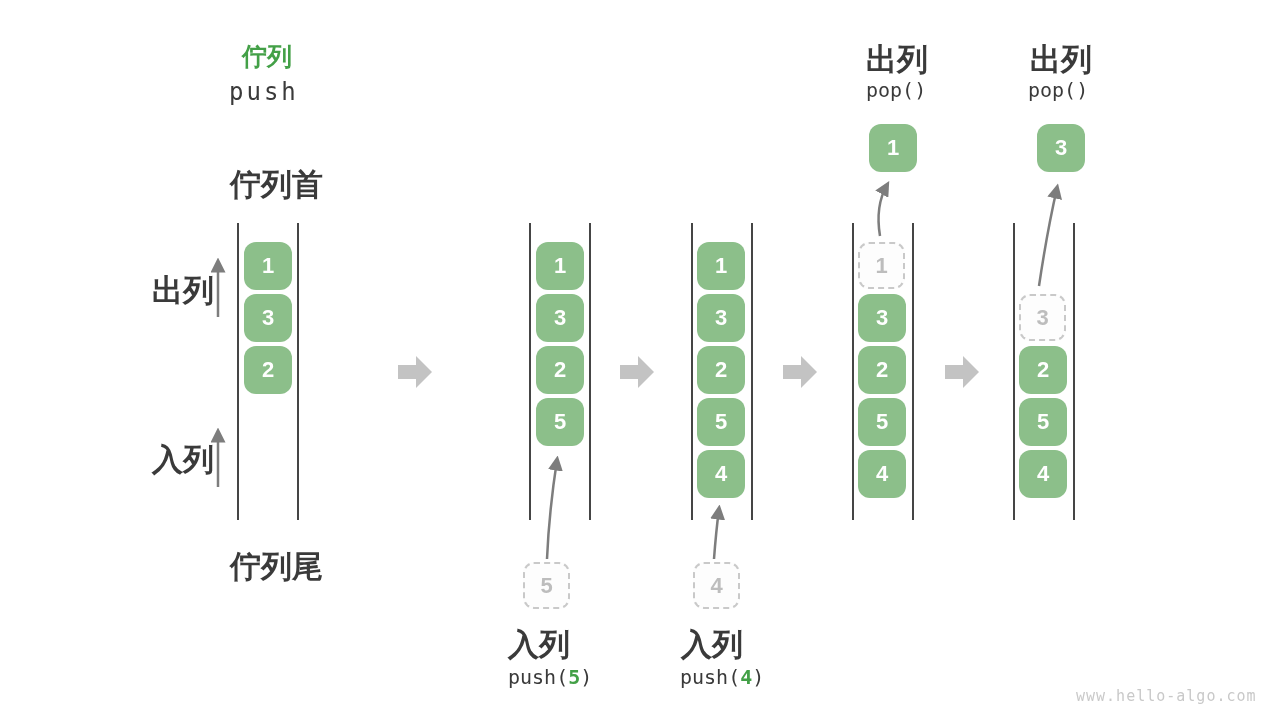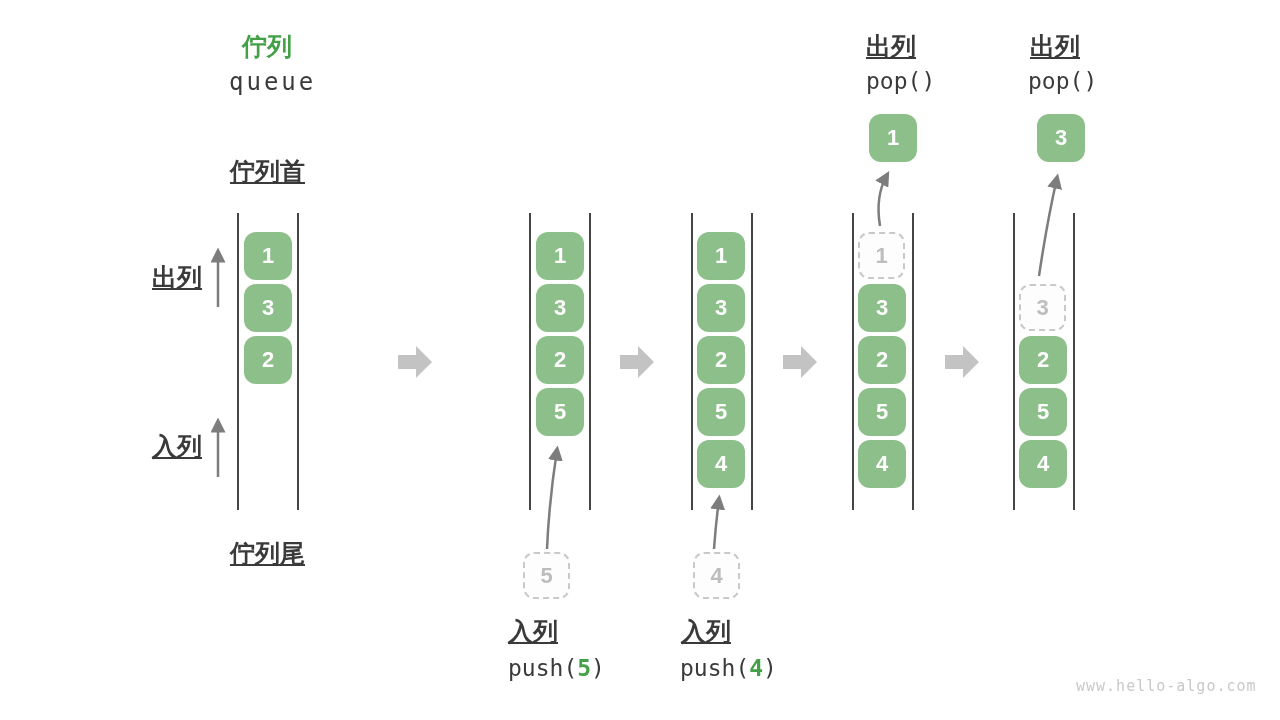--- a/index.html
+++ b/index.html
@@ -12,25 +12,26 @@
     --label_dark:#3a3a3a;
     --arrow_gray:#7d7d7d;
     --block_arrow:#c3c3c3;
     --watermark:#c9c9c9;
   }
   html,body{margin:0;padding:0;}
   body{background:#ffffff;}
   #canvas{
     position:relative;width:1280px;height:704px;background:#ffffff;overflow:hidden;
     font-family:"Liberation Sans","DejaVu Sans",sans-serif;
+    margin-top:10px;
   }
   .abs{position:absolute;}
-  .cjk{font-weight:700;color:var(--label_dark);font-size:25px;line-height:1.1;white-space:nowrap;text-decoration:underline;}
+  .cjk{font-weight:700;color:var(--label_dark);font-size:31px;line-height:1.1;white-space:nowrap;}
   .title{font-size:25px;color:var(--title_green);font-weight:700;}
-  .mono{font-family:"DejaVu Sans Mono","Liberation Mono",monospace;color:var(--label_dark);font-size:23px;line-height:1.1;white-space:nowrap;}
+  .mono{font-family:"DejaVu Sans Mono","Liberation Mono",monospace;color:var(--label_dark);font-size:20px;line-height:1.1;white-space:nowrap;}
   .subtitle{font-size:24px;letter-spacing:3px;}
   .wall{position:absolute;top:213px;height:297px;width:1.5px;background:var(--wall);}
   .cell{
     position:absolute;width:48px;height:48px;border-radius:12px;
     display:flex;align-items:center;justify-content:center;
     font-weight:700;font-size:22px;
   }
   .cell.solid{background:var(--box_green);color:var(--box_text);}
   .cell.ghost{
     width:43px;height:43px;border-radius:11px;
@@ -42,21 +43,21 @@
   svg.overlay{position:absolute;left:0;top:0;pointer-events:none;}
   .thin-arrow{stroke:var(--arrow_gray);stroke-width:2.5;fill:none;}
   .block-arrow{fill:var(--block_arrow);}
 </style>
 </head>
 <body>
 
 <div id="canvas">
 
   <div class="abs title" style="left:242px;top:30px;">佇列</div>
-  <div class="abs mono subtitle" style="left:229px;top:69px;">queue</div>
+  <div class="abs mono subtitle" style="left:229px;top:69px;">push</div>
   <div class="abs cjk" style="left:230px;top:158px;">佇列首</div>
   <div class="abs cjk" style="left:230px;top:540px;">佇列尾</div>
 
   <div class="abs cjk" style="left:152px;top:264px;">出列</div>
   <div class="abs cjk" style="left:152px;top:433px;">入列</div>
 
   <div class="wall" style="left:237px;"></div>
   <div class="wall" style="left:297px;"></div>
   <div class="wall" style="left:529px;"></div>
   <div class="wall" style="left:589px;"></div>

